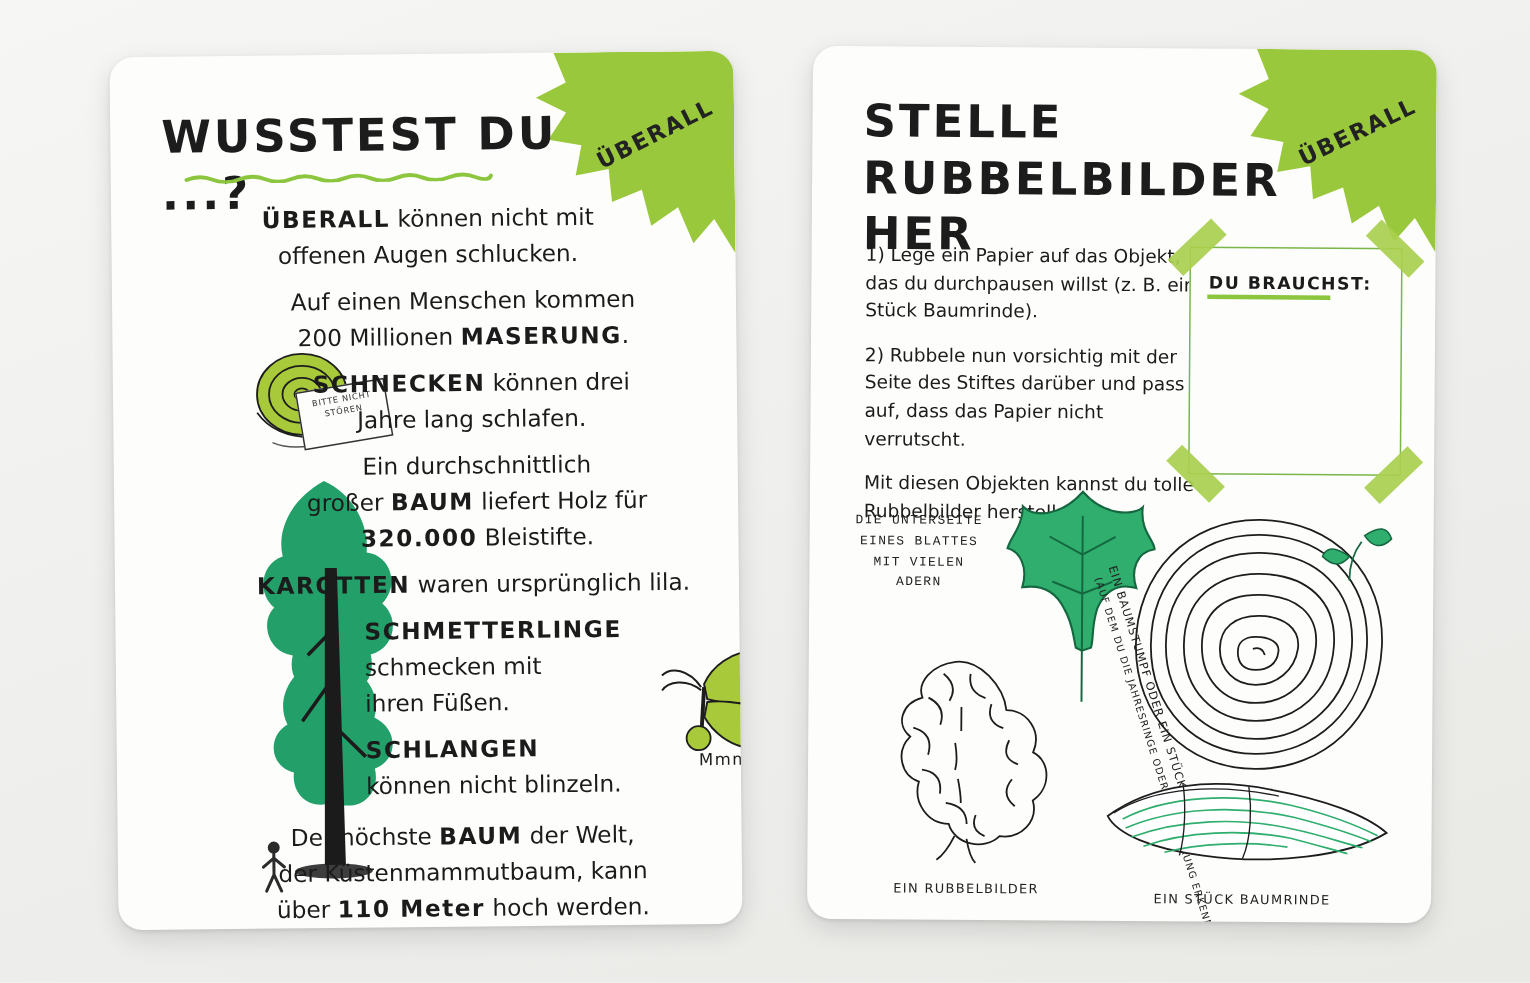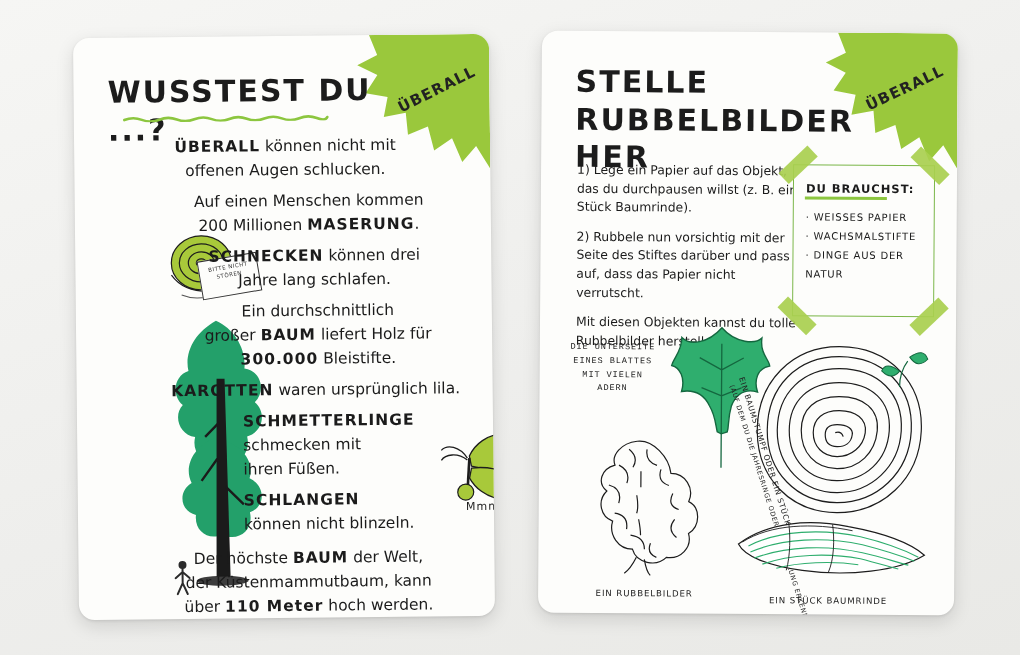--- a/index.html
+++ b/index.html
@@ -242,21 +242,21 @@
       <div class="fact">
         <b>ÜBERALL</b> können nicht mit<br>offenen Augen schlucken.
       </div>
       <div class="fact" style="margin-left:46px;">
         Auf einen Menschen kommen<br>200 Millionen <b>MASERUNG</b>.
       </div>
       <div class="fact" style="margin-left:56px;">
         <b>SCHNECKEN</b> können drei<br>Jahre lang schlafen.
       </div>
       <div class="fact" style="margin-left:62px;">
-        Ein durchschnittlich<br>großer <b>BAUM</b> liefert Holz für<br><b>300.000</b> Bleistifte.
+        Ein durchschnittlich<br>großer <b>BAUM</b> liefert Holz für<br><b>320.000</b> Bleistifte.
       </div>
       <div class="fact" style="margin-left:56px;">
         <b>KAROTTEN</b> waren ursprünglich lila.
       </div>
       <div class="fact" style="margin-left:24px; text-align:left; padding-left:106px;">
         <b>SCHMETTERLINGE</b><br>schmecken mit<br>ihren Füßen.
       </div>
       <div class="fact" style="text-align:left; padding-left:130px;">
         <b>SCHLANGEN</b><br>können nicht blinzeln.
       </div>
@@ -288,26 +288,20 @@
       <div class="step">
         <span>2)</span>
         <span>Rubbele nun vorsichtig mit der Seite des Stiftes darüber und pass auf, dass das Papier nicht verrutscht.</span>
       </div>
       <div class="step">Mit diesen Objekten kannst du tolle Rubbelbilder herstellen:</div>
     </div>
 
     <div class="needs-box">
       <div class="needs-title">DU BRAUCHST:</div>
       <div class="needs-underline"></div>
-      <div class="needs-list">
-        <div>· WEISSES PAPIER</div>
-        <div>· WACHSMALSTIFTE</div>
-        <div>· DINGE AUS DER</div>
-        <div>   NATUR</div>
-      </div>
       <div class="tape" style="left:-16px; top:-8px; transform:rotate(-44deg);"></div>
       <div class="tape" style="right:-16px; top:-8px; transform:rotate(44deg);"></div>
       <div class="tape" style="left:-16px; bottom:-8px; transform:rotate(44deg);"></div>
       <div class="tape" style="right:-16px; bottom:-8px; transform:rotate(-44deg);"></div>
     </div>
 
     <div class="caption" style="left:24px; top:310px; width:98px; white-space:pre-line;font-family:Liberation Mono, monospace;">DIE UNTERSEITE
 EINES BLATTES
 MIT VIELEN
 ADERN</div>

